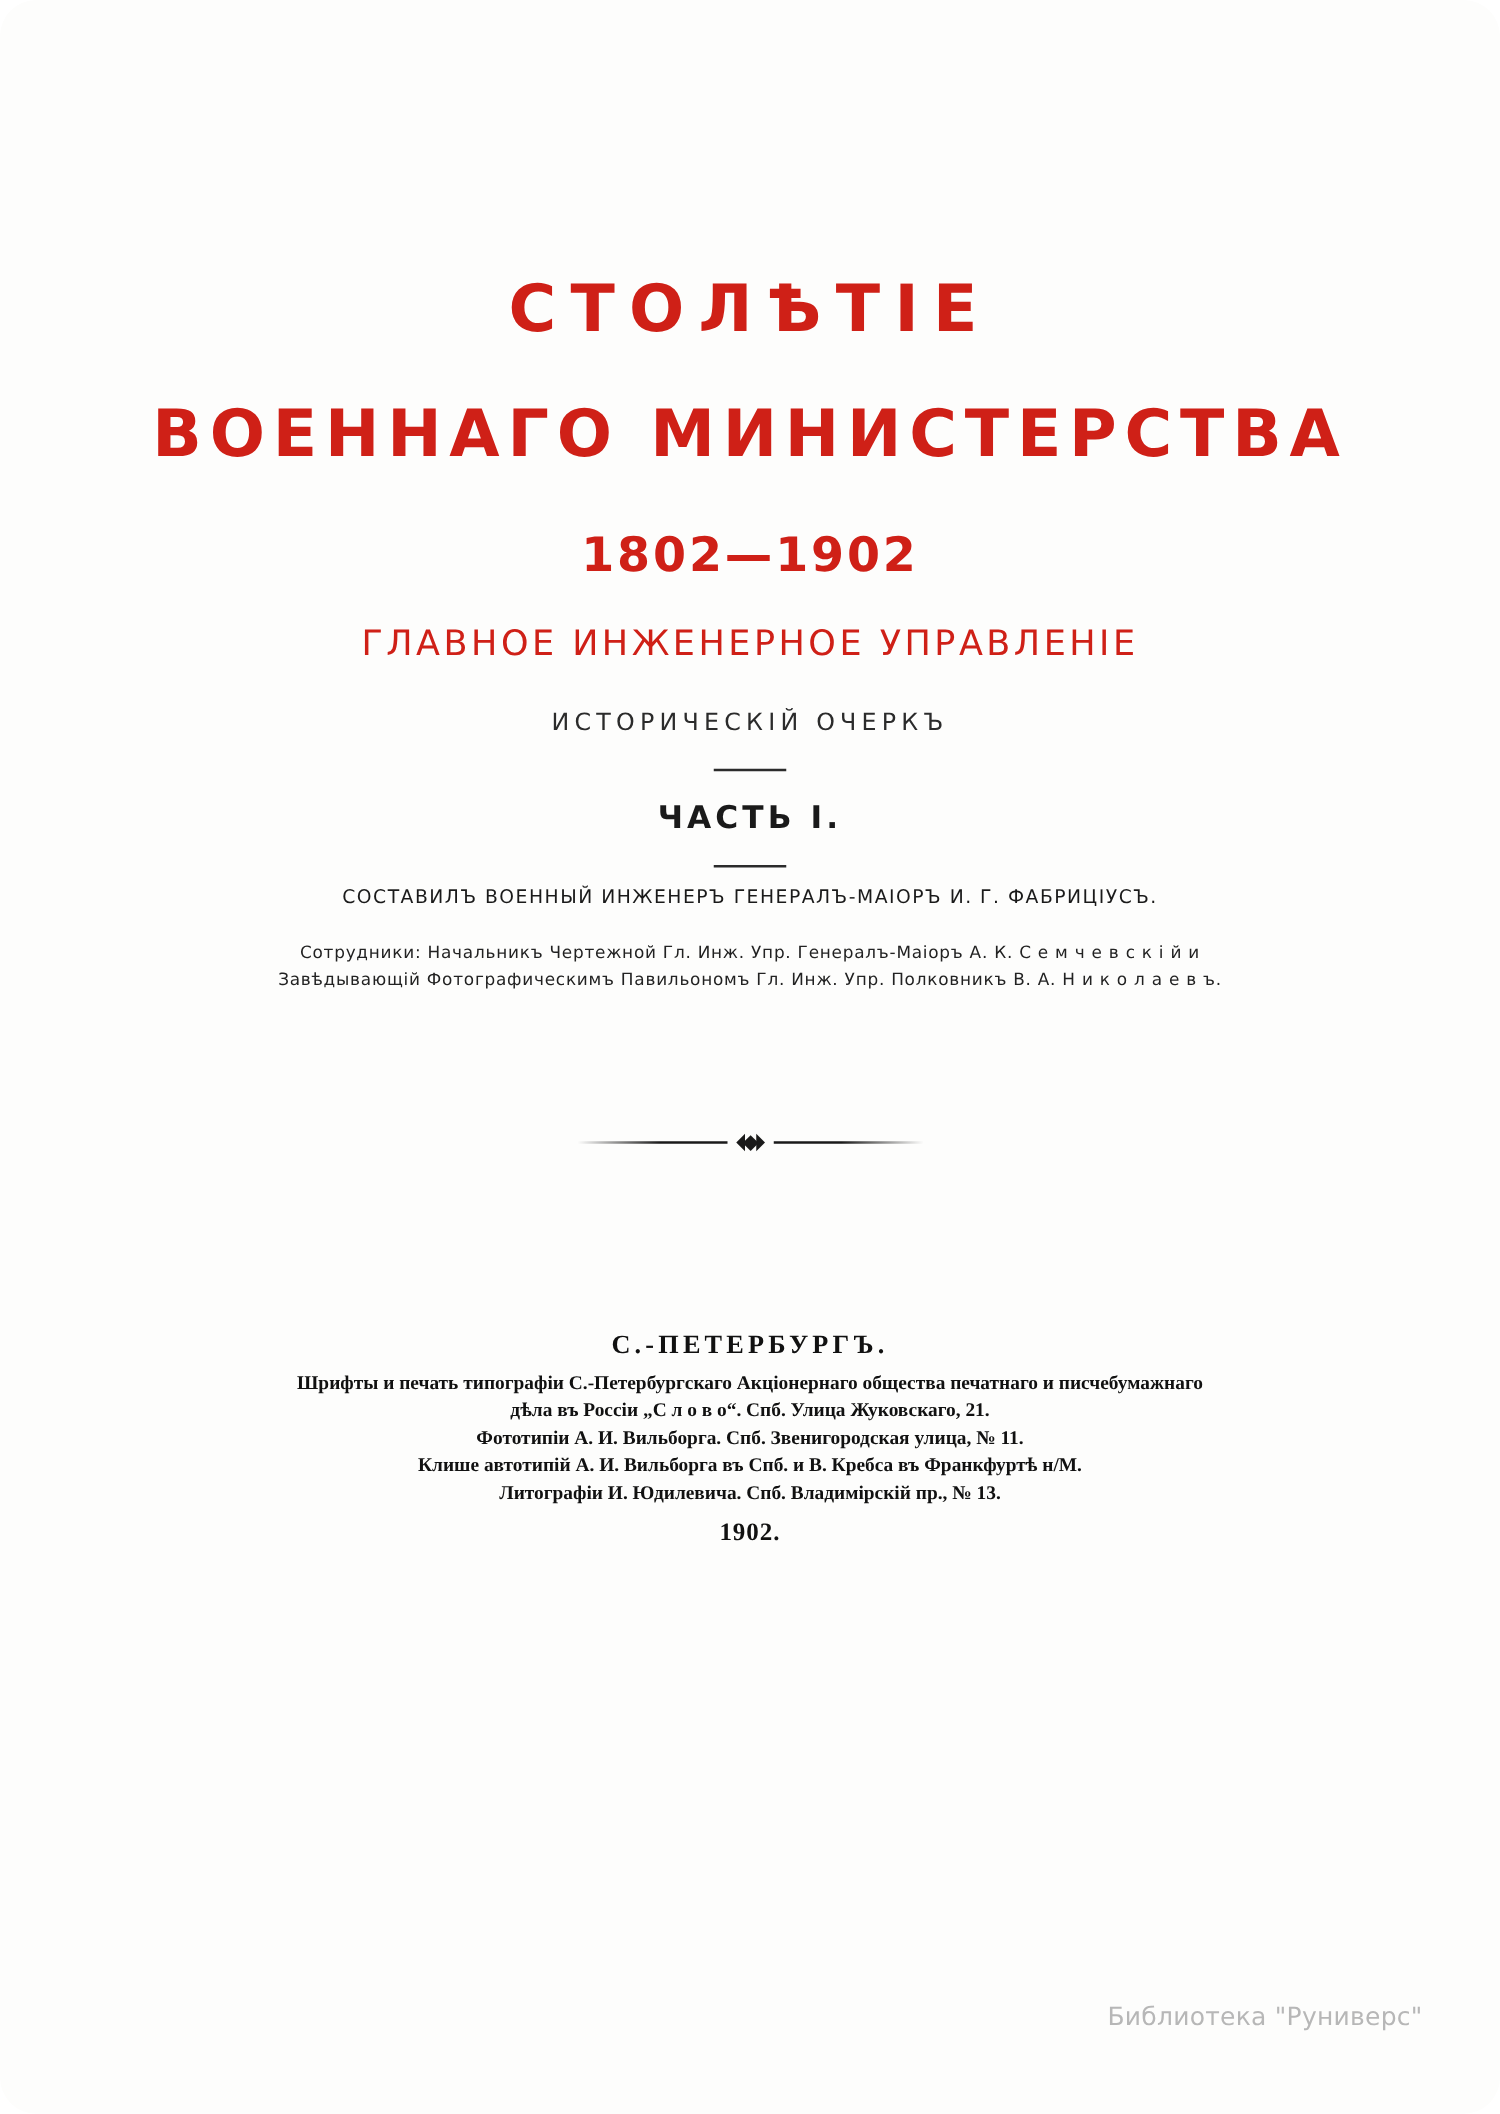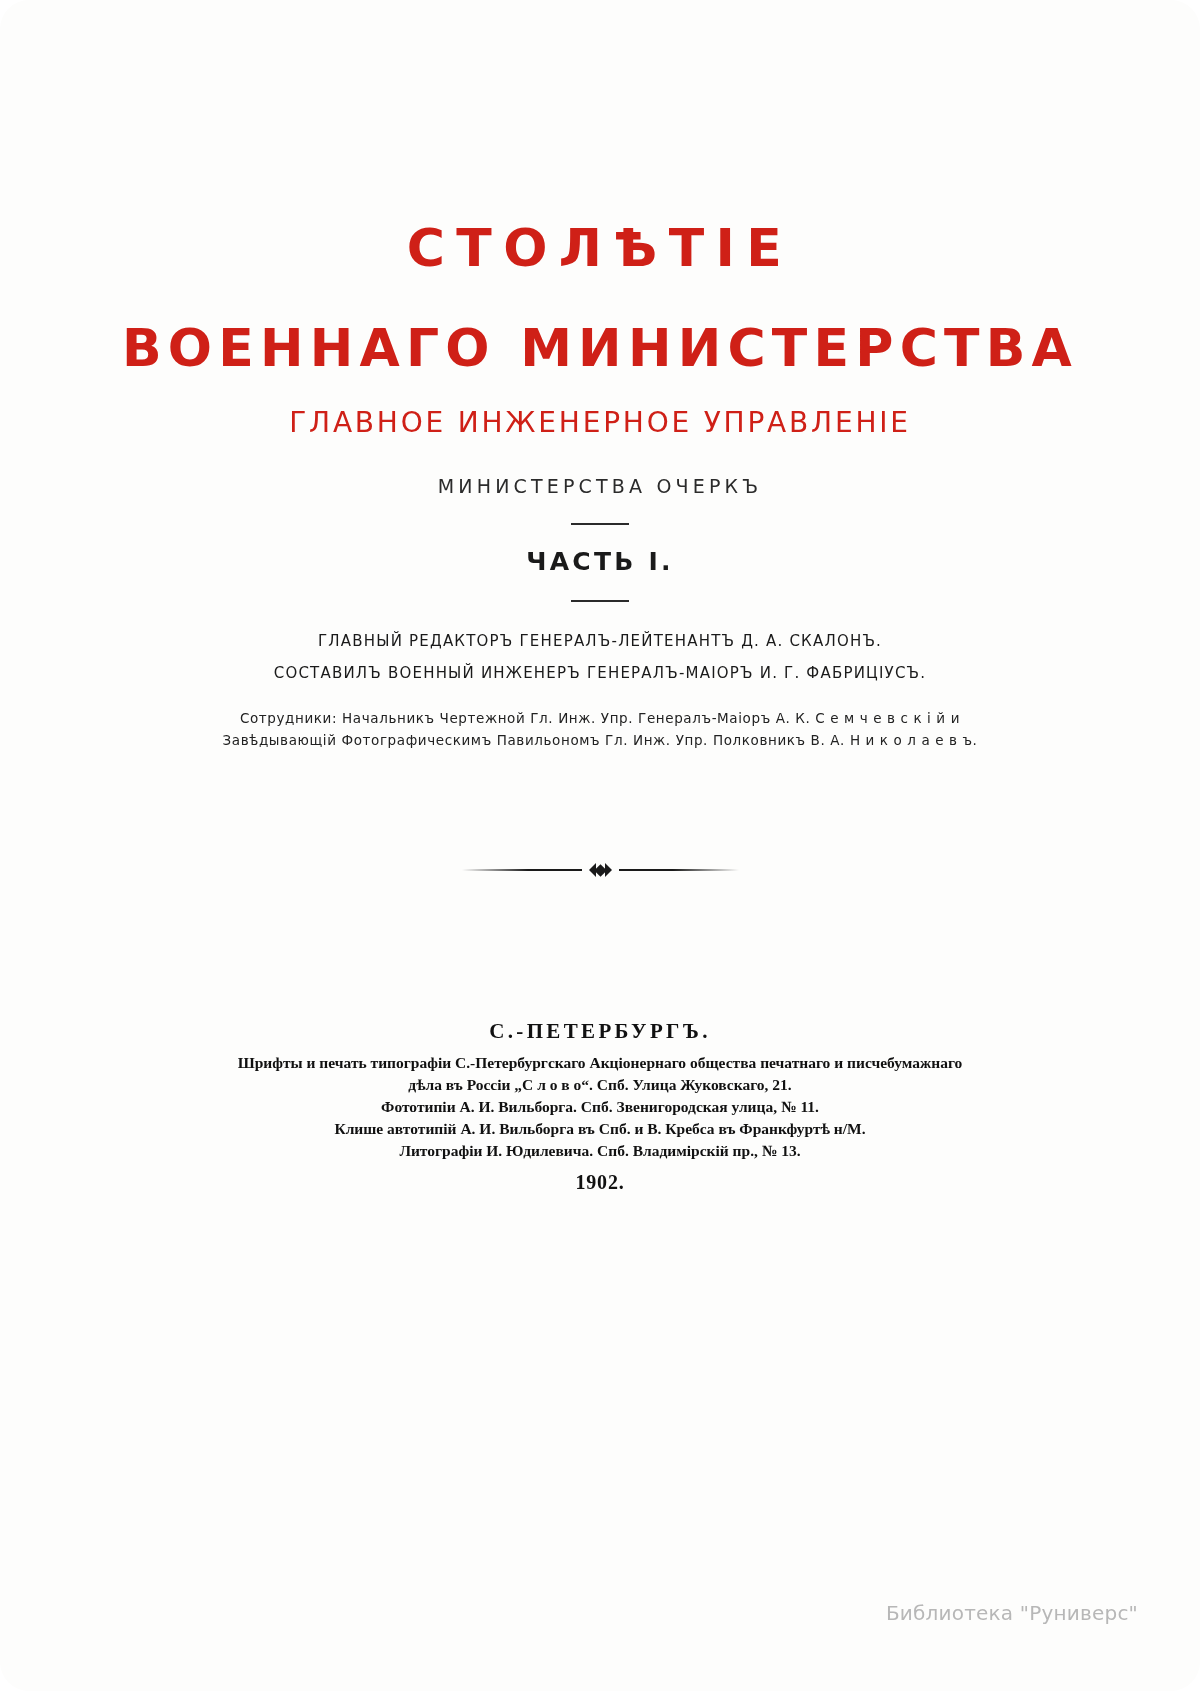--- a/index.html
+++ b/index.html
@@ -186,30 +186,30 @@
   }
 </style>
 </head>
 <body>
 
 <div class="page">
   <div class="content">
 
     <div class="title-main" id="title-line1">СТОЛѢТІЕ</div>
     <div class="title-main" id="title-line2">ВОЕННАГО МИНИСТЕРСТВА</div>
+    <div id="title-years">1802—1902</div>
     <div id="subtitle-dept">ГЛАВНОЕ ИНЖЕНЕРНОЕ УПРАВЛЕНІЕ</div>
-    <div id="subtitle-essay">МИНИСТЕРСТВА ОЧЕРКЪ</div>
+    <div id="subtitle-essay">ИСТОРИЧЕСКІЙ ОЧЕРКЪ</div>
 
     <div class="rule-short"></div>
 
     <div id="part-label">ЧАСТЬ I.</div>
 
     <div class="rule-short2"></div>
 
-    <div class="credits-major" id="editor-line">ГЛАВНЫЙ РЕДАКТОРЪ ГЕНЕРАЛЪ-ЛЕЙТЕНАНТЪ Д. А. СКАЛОНЪ.</div>
     <div class="credits-major" id="compiler-line">СОСТАВИЛЪ ВОЕННЫЙ ИНЖЕНЕРЪ ГЕНЕРАЛЪ-МАІОРЪ И. Г. ФАБРИЦІУСЪ.</div>
 
 
     <div class="credits-minor" id="collaborators-block">
       <div>Сотрудники: Начальникъ Чертежной Гл. Инж. Упр. Генералъ-Маіоръ А. К. С е м ч е в с к і й и</div>
       <div>Завѣдывающій Фотографическимъ Павильономъ Гл. Инж. Упр. Полковникъ В. А. Н и к о л а е в ъ.</div>
     </div>
 
     <div class="ornament">
       <div class="orn-bar left"></div>

